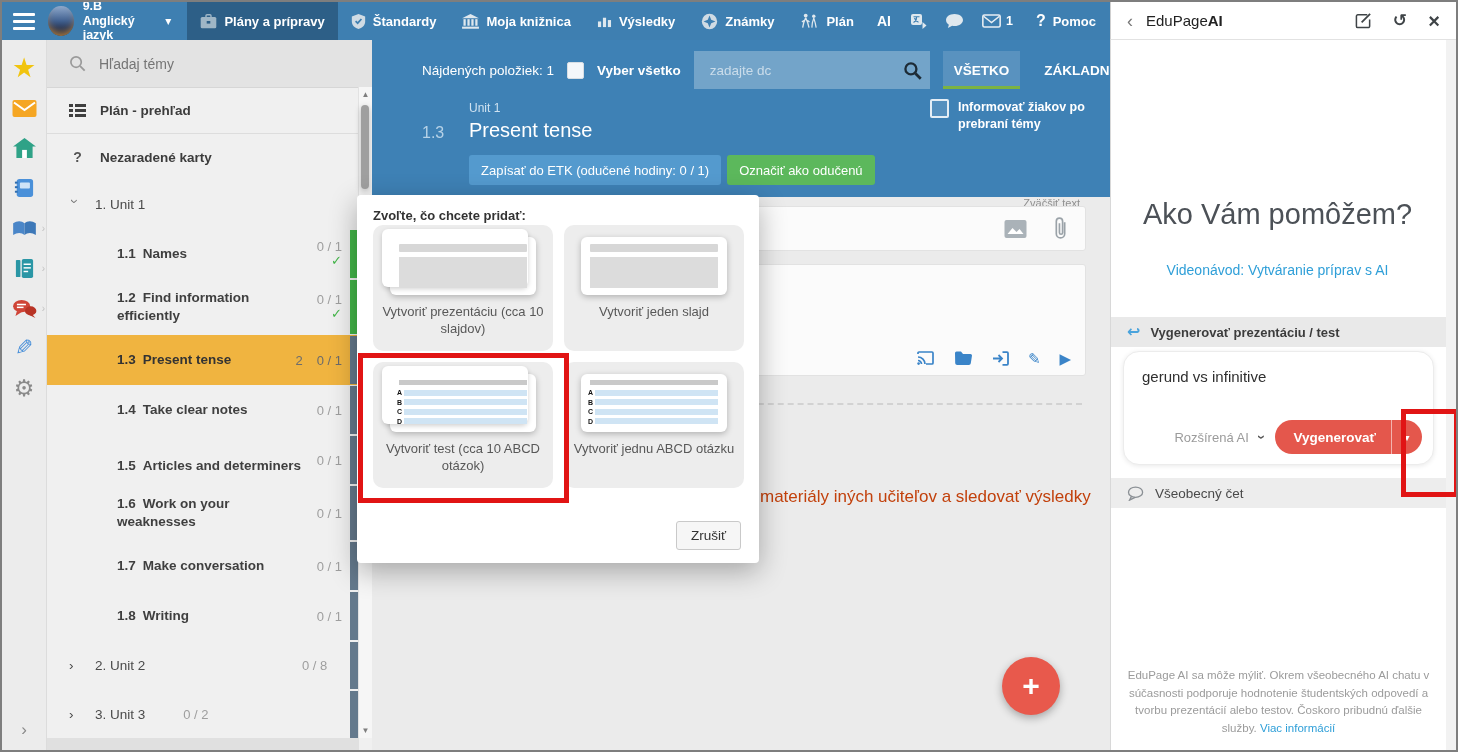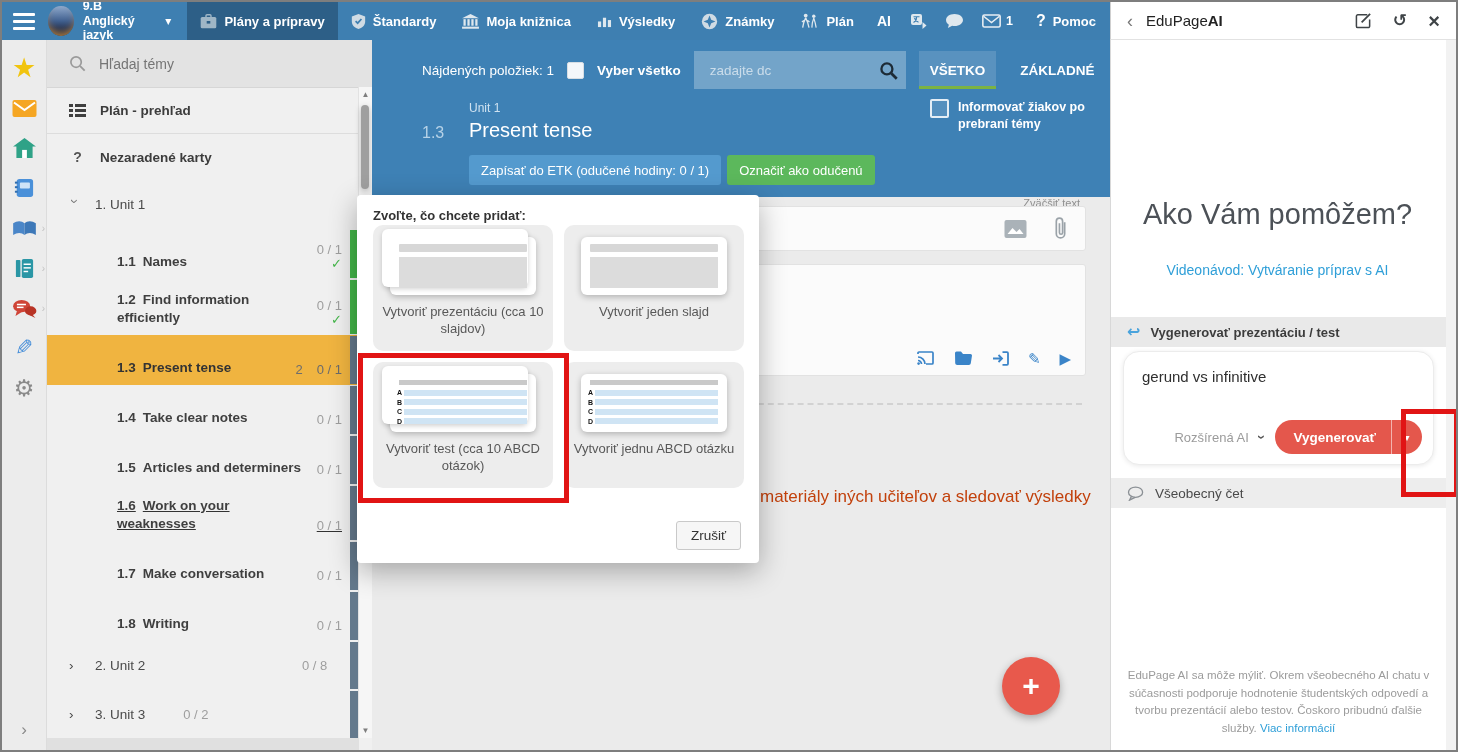--- a/index.html
+++ b/index.html
@@ -46,21 +46,21 @@
   .tsearch{height:47px;background:#e3e3e3;border-bottom:1px solid #d6d6d6;display:flex;align-items:center;gap:11px;padding:0 10px 0 22px;color:#9a9a9a;}
   .tsearch input{border:none;background:transparent;font:inherit;font-size:14px;color:#777;width:100%;outline:none;}
   .trow{position:relative;display:flex;align-items:center;cursor:pointer;box-sizing:border-box;}
   .r-head{height:46px;border-bottom:1px solid #ddd;padding-left:22px;gap:14px;font-weight:bold;color:#3c3c3c;font-size:13.5px;}
   .planicon{width:17px;height:13px;background:repeating-linear-gradient(180deg,#3f3f3f 0 3px,rgba(0,0,0,0) 3px 5px);position:relative;}
   .planicon::after{content:"";position:absolute;left:4px;top:0;width:2px;height:100%;background:#f0f0f0;}
   .r-unassigned .q{font-weight:bold;color:#555;font-size:14px;width:17px;text-align:center;}
   .r-unit{height:49px;padding-left:22px;gap:14px;color:#4a4a4a;font-size:13.5px;}
   .r-unit .chev{color:#777;font-size:14px;width:12px;display:inline-block;}
   .chev.down{transform:rotate(90deg);}
-  .r-item{padding:8px 0 8px 70px;min-height:50px;align-items:flex-end;}
+  .r-item{padding:8px 0 8px 70px;min-height:50px;}
   .r-item .lbl{font-weight:bold;color:#3f3f3f;font-size:13.5px;line-height:1.35;width:170px;}
   .r-item .lbl .n{margin-right:7px;}
   .rightcol{margin-left:auto;margin-right:30px;display:flex;flex-direction:column;align-items:flex-end;min-width:40px;}
   .cnt{color:#9e9e9e;font-size:13px;}
   .badge2{color:#6d6d6d;font-size:13px;margin-right:14px;}
   .chk{color:#43b649;font-size:13px;font-weight:bold;line-height:1.1;}
   .strip{position:absolute;right:13px;top:1px;bottom:1px;width:9px;}
   .strip.done{background:#43b649;}
   .strip.todo{background:#64798c;}
   .r-sel{background:#f0b440;}
@@ -73,21 +73,21 @@
   .vsb .thumb{position:absolute;left:2px;top:18px;width:8px;height:84px;background:#9f9f9f;border-radius:4px;}
   .hsb{position:absolute;left:0;right:13px;bottom:0;height:12px;background:#e0e0e0;}
 
   
   .main{position:absolute;left:370px;top:38px;width:738px;bottom:0;background:#ebebeb;}
   .mhead{position:relative;height:157px;background:#3e81b5;color:#fff;}
   .mrow1{display:flex;align-items:center;gap:13px;padding:11px 6px 0 50px;}
   .found{font-size:13.5px;white-space:nowrap;}
   .cbf{width:15px;height:15px;background:#f4f7fa;border:1px solid #d7dee4;border-radius:2px;flex:none;cursor:pointer;}
   .selall{font-weight:bold;font-size:13.5px;white-space:nowrap;cursor:pointer;}
-  .hsearch{display:flex;align-items:center;background:rgba(255,255,255,.28);height:38px;width:212px;padding:0 8px 0 14px;box-sizing:border-box;flex:none;}
+  .hsearch{display:flex;align-items:center;background:rgba(255,255,255,.28);height:38px;width:236px;padding:0 8px 0 14px;box-sizing:border-box;flex:none;}
   .hsearch input{border:none;background:transparent;outline:none;font:inherit;font-size:13.5px;color:rgba(255,255,255,.8);width:100%;}
   .hsearch input::placeholder{color:rgba(255,255,255,.62);}
   .hsearch .mag{color:#1d2b36;flex:none;}
   .ftab{font-weight:bold;font-size:13.5px;height:38px;display:flex;align-items:center;padding:0 11px;cursor:pointer;white-space:nowrap;}
   .ftab.active{background:rgba(255,255,255,.14);box-shadow:inset 0 -3px 0 #7cb342;}
   .sortbtn{margin-left:auto;width:30px;height:36px;background:rgba(255,255,255,.72);display:flex;align-items:center;justify-content:center;cursor:pointer;flex:none;}
   .unit{position:absolute;left:97px;top:61px;font-size:12px;color:#cfe2f1;}
   .tnum{position:absolute;left:50px;top:84px;font-size:16px;color:#b6d2e7;}
   .ttitle{position:absolute;left:97px;top:79px;font-size:20px;color:#fff;}
   .btns{position:absolute;left:97px;top:115px;display:flex;gap:6px;}
@@ -410,21 +410,21 @@
         </span>
       <span class="strip todo"></span>
     </div>
     <div class="trow r-item">
       <span class="lbl" style="width:200px;margin-top:12px;"><span class="n">1.5</span><span>Articles and determiners</span></span>
       <span class="rightcol">
           <span class="cnt">0 / 1</span>
         </span>
       <span class="strip todo"></span>
     </div>
-    <div class="trow r-item" style="min-height:56px;text-decoration:underline;">
+    <div class="trow r-item" style="min-height:56px;">
       <span class="lbl"><span class="n">1.6</span><span>Work on your weaknesses</span></span>
       <span class="rightcol">
           <span class="cnt">0 / 1</span>
         </span>
       <span class="strip todo"></span>
     </div>
     <div class="trow r-item">
       <span class="lbl"><span class="n">1.7</span><span>Make conversation</span></span>
       <span class="rightcol">
           <span class="cnt">0 / 1</span>

